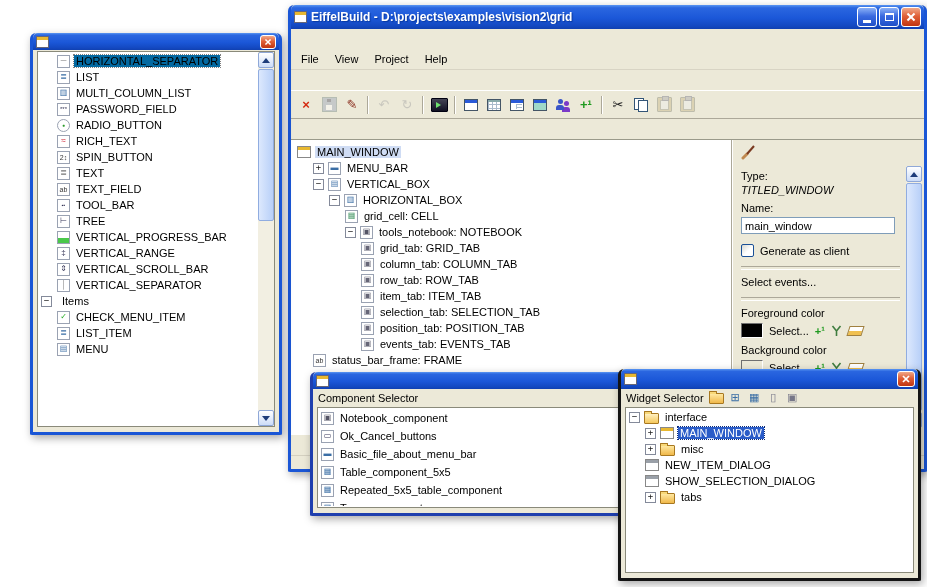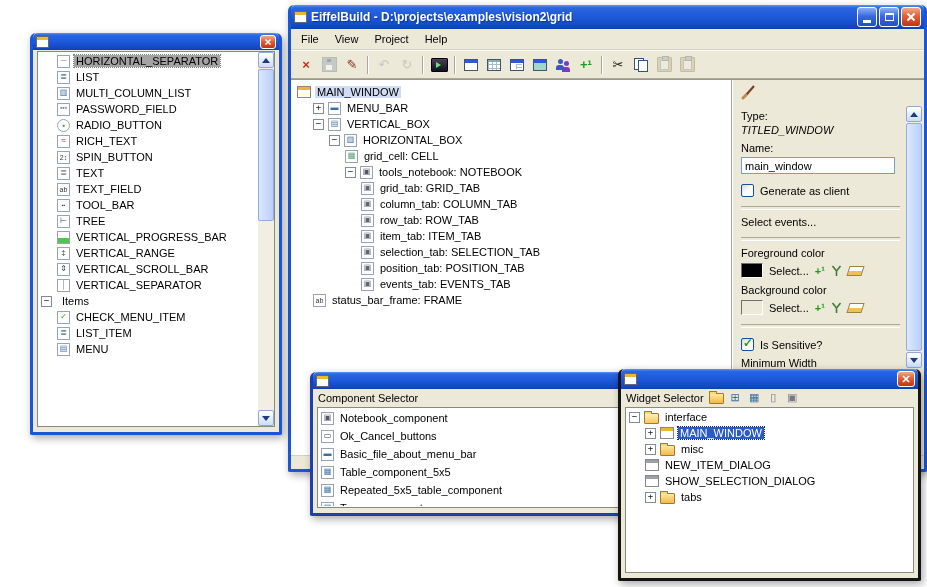--- a/index.html
+++ b/index.html
@@ -130,32 +130,32 @@
 .ico-vprog{background:linear-gradient(180deg,#fff 0 50%,#4ac84a 50%);}
 .sunken{background:#e8e4d8;box-shadow:inset 1px 1px 0 #aaa;}
 .ico-folder{flex:none;width:15px;height:11px;margin-top:2px;background:linear-gradient(180deg,#ffe8a0,#f0b84a);
   border:1px solid #a87820;border-radius:1px;position:relative;box-sizing:border-box;}
 .ico-folder::before{content:"";position:absolute;top:-3px;left:-1px;width:6px;height:2px;background:#f8d878;
   border:1px solid #a87820;border-bottom:none;border-radius:1px 1px 0 0;}
 .ico-folder.open{background:linear-gradient(180deg,#fff0c0,#f5c85c);}
 .ico-window{flex:none;width:14px;height:12px;background:#fff;border:1px solid #888;position:relative;box-sizing:border-box;}
 .ico-window::before{content:"";position:absolute;left:0;right:0;top:0;height:3px;background:#e8b830;}
 .ico-window.gray::before{background:#9aa0a8;}
-.sel-beige{background:#a3a3a3;outline:1px dotted #808080;}
+.sel-beige{background:#0369a1;outline:1px dotted #808080;}
 .sel-blue{background:#2a5cc8;color:#fff;outline:1px dotted #0a2a78;}
 .sel-lite{background:#cfdcf4;}
 .widget-win{border-color:#141414;}
 .comp-win{border-color:#1f3fae;}
 </style>
 </head>
 <body>
 
 <div class="desktop">
 
-  <div class="window main-win" style="left:288px;top:5px;width:639px;height:467px;z-index:1;">
+  <div class="window main-win" style="left:288px;top:5px;width:639px;height:467px;z-index:1;gap:20px;">
     <div class="titlebar tb-lg">
       <span class="app-ico"></span>
       <span class="title-text">EiffelBuild - D:\projects\examples\vision2\grid</span>
       <span class="winbtns">
         <span class="wbtn minmax">
             <span class="min-g"></span>
           </span>
         <span class="wbtn minmax">
             <span class="max-g"></span>
           </span>

